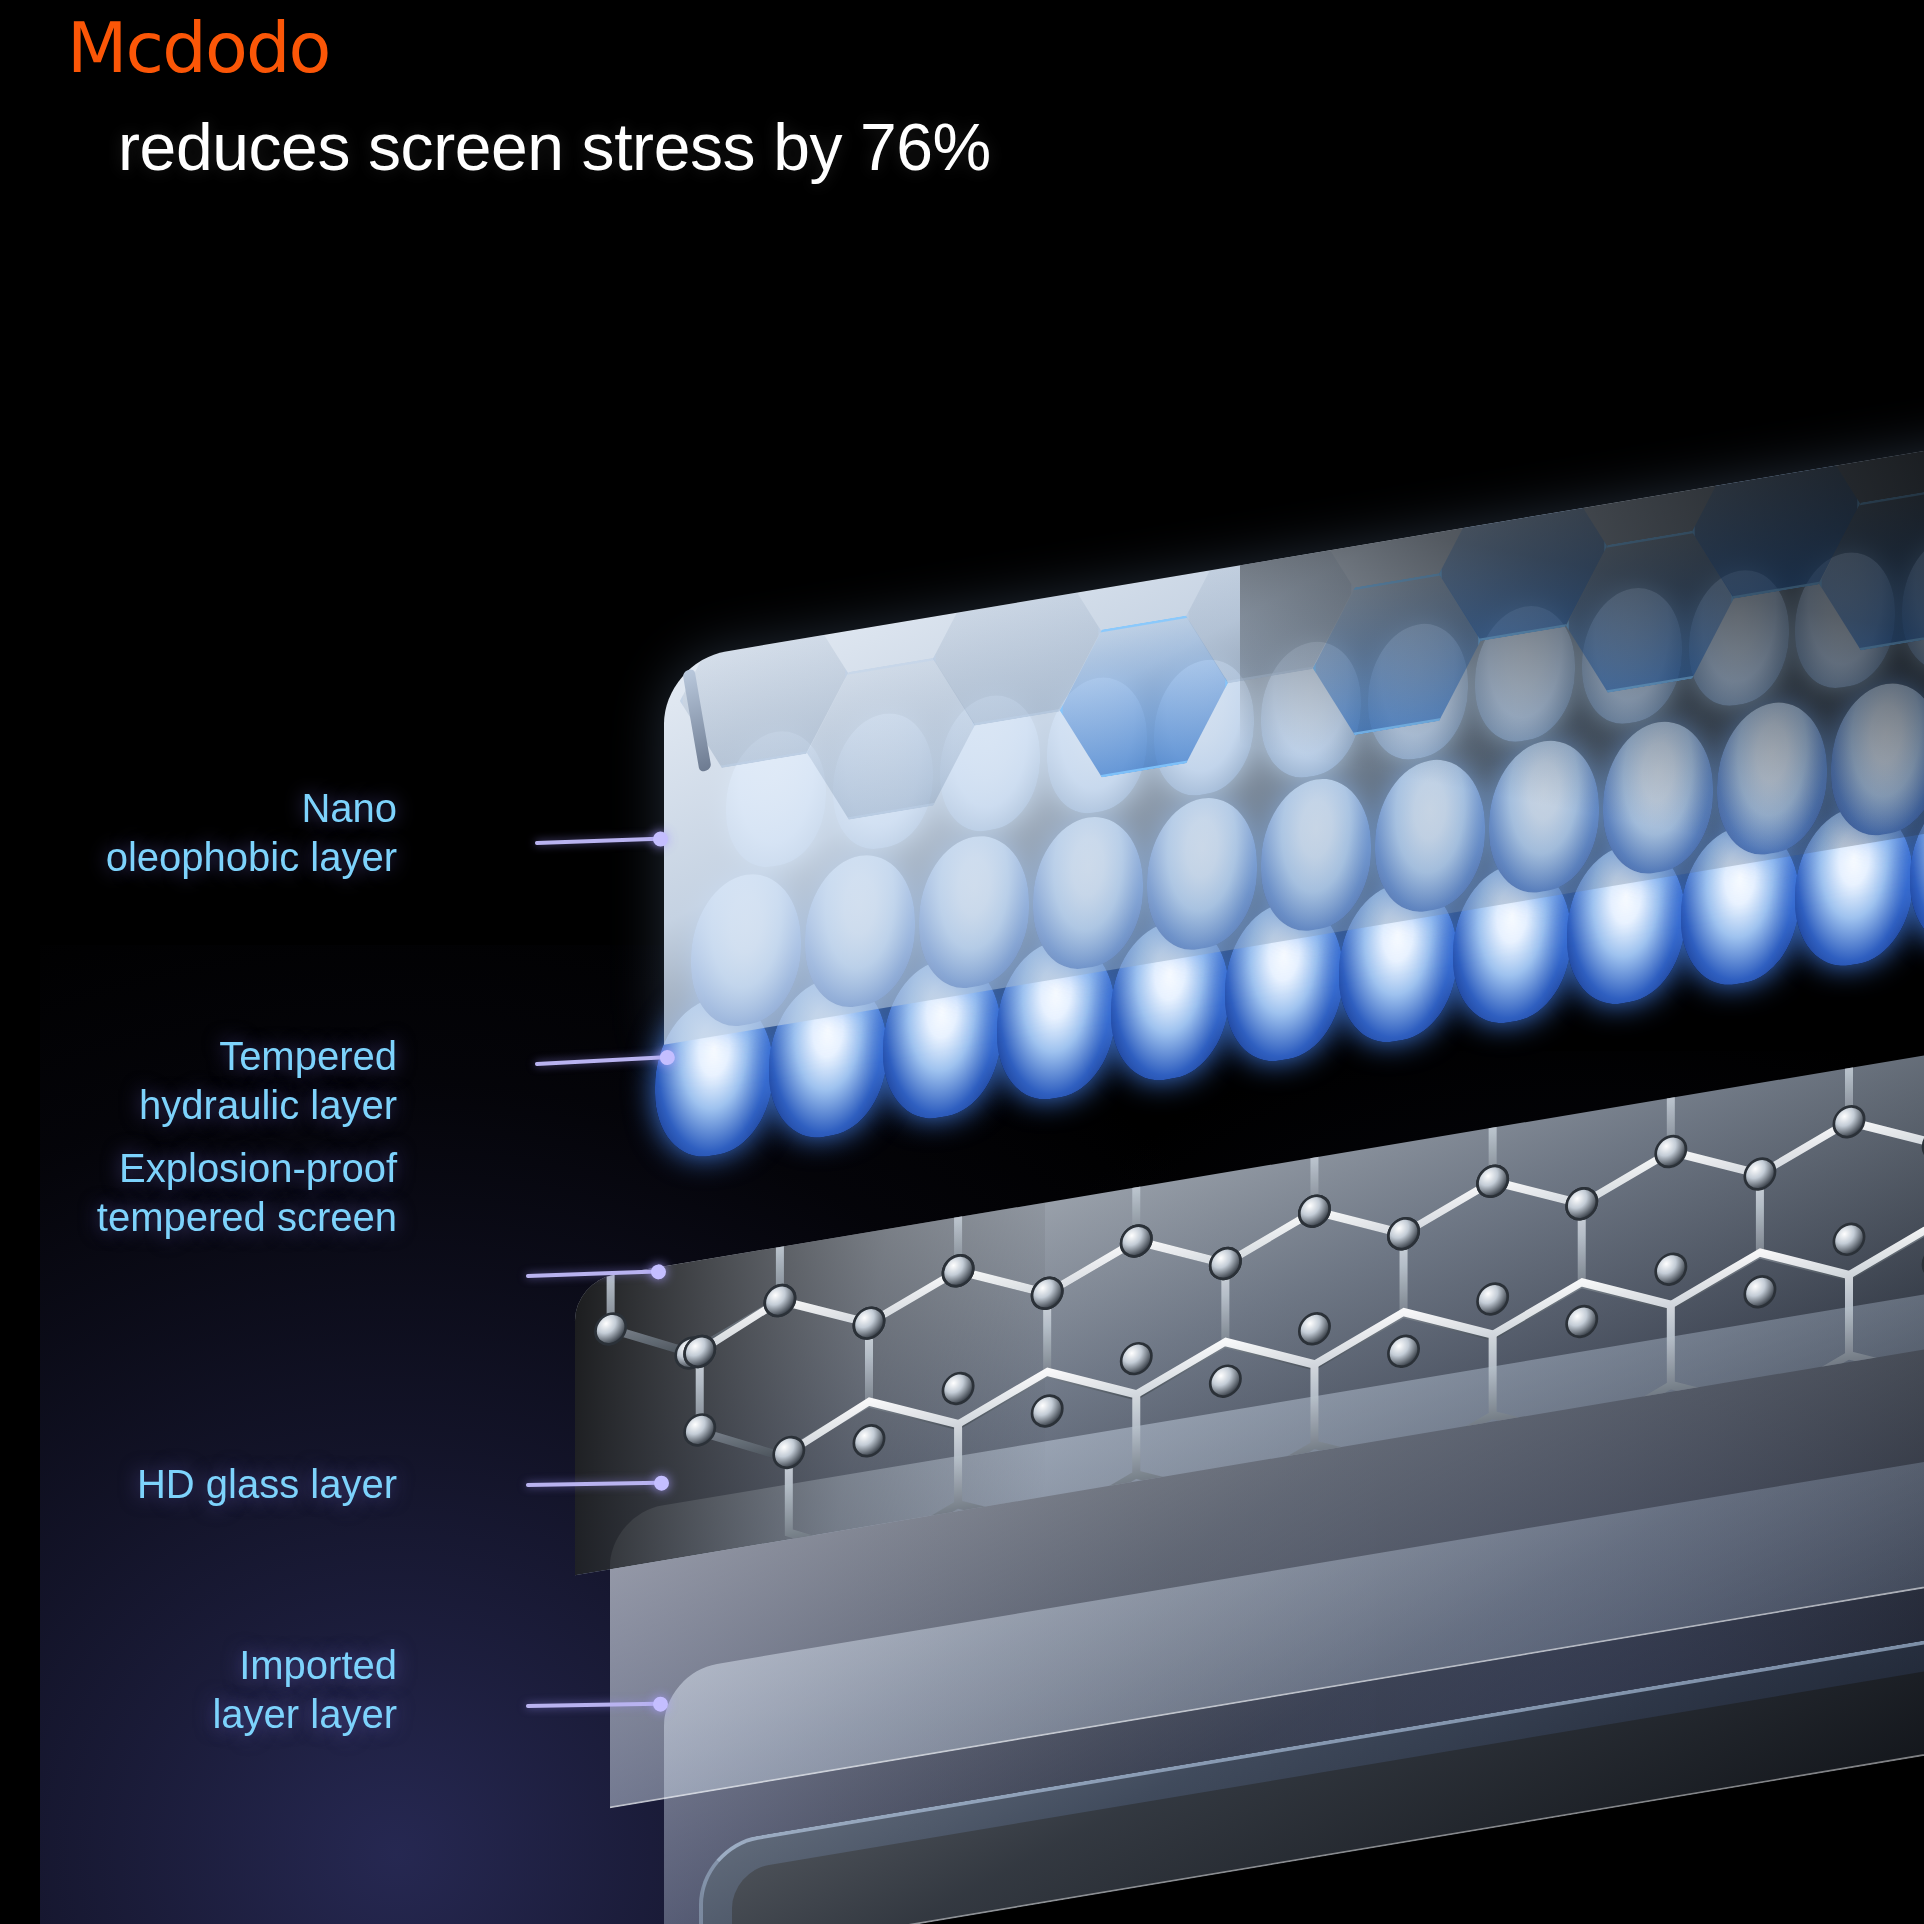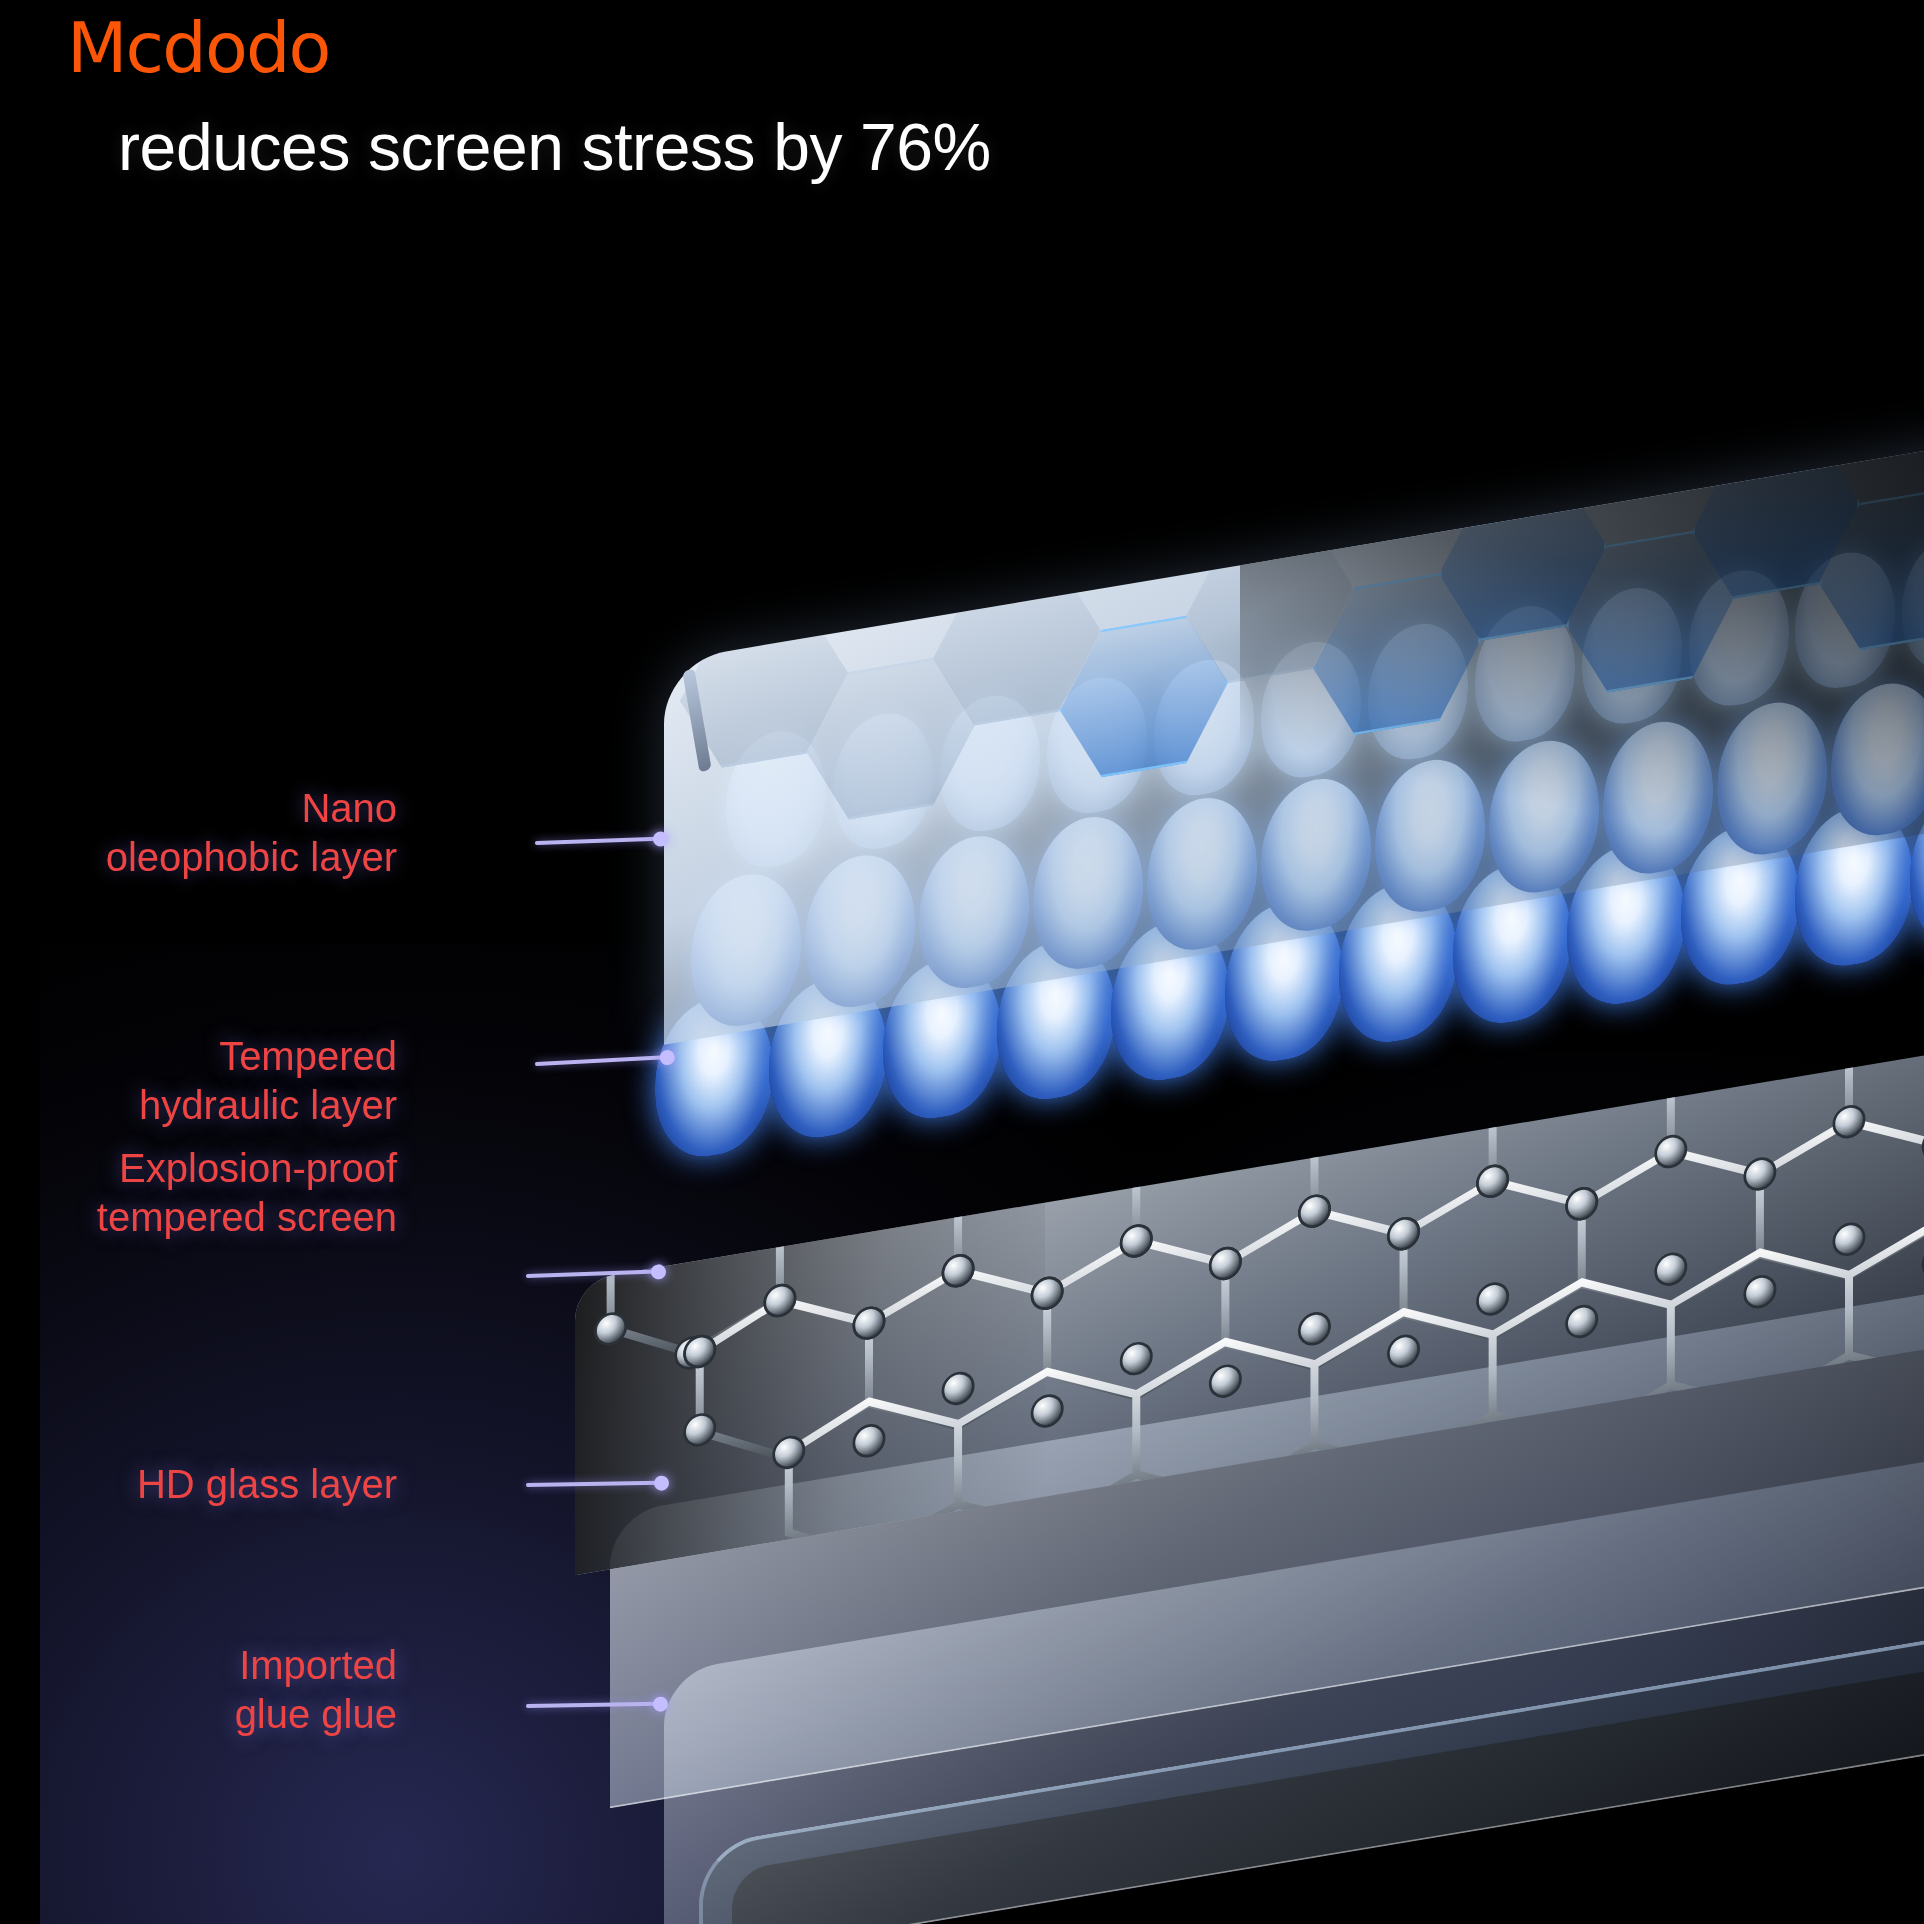--- a/index.html
+++ b/index.html
@@ -132,21 +132,21 @@
     background:#000;border-radius:37px 0 0 0;
   }
   .edge-btn{
     position:absolute;left:651px;top:668px;width:11.6px;height:105px;
     background:linear-gradient(180deg,#b9c8dc,#6d7b91);
     border-radius:5.3px;transform:skewY(-9.5deg) rotate(-9.5deg);
   }
   
   .label{
     position:absolute;text-align:right;
-    color:#ef4444;font-size:40px;line-height:1.22;font-weight:400;
+    color:#7dd3fc;font-size:40px;line-height:1.22;font-weight:400;
     text-shadow:0 0 19.6px rgba(130,120,230,.55);
     white-space:nowrap;
   }
   .label .ln{display:block;}
   .leader{position:absolute;height:3.6px;background:#b9b3f0;border-radius:1.8px;
           box-shadow:0 0 9px rgba(150,140,240,.6);transform-origin:0 50%;}
   .leader .tip{
     position:absolute;right:-8px;top:-5.3px;width:15px;height:15px;border-radius:50%;
     background:#c4beff;box-shadow:0 0 10.7px rgba(170,160,255,.9);
   }
@@ -383,20 +383,20 @@
 
   <div class="label" style="right:1568px;top:1460px;">
     <span class="ln">HD glass layer</span>
   </div>
   <div class="leader" style="left:486px;top:1483px;width:135px;transform:rotate(-1deg);">
       <span class="tip"></span>
     </div>
 
   <div class="label" style="right:1568px;top:1641px;">
     <span class="ln">Imported</span>
-    <span class="ln">glue glue</span>
+    <span class="ln">layer layer</span>
   </div>
   <div class="leader" style="left:486px;top:1704px;width:134px;transform:rotate(-1deg);">
       <span class="tip"></span>
     </div>
 
 </div>
 
 
 </body></html>

